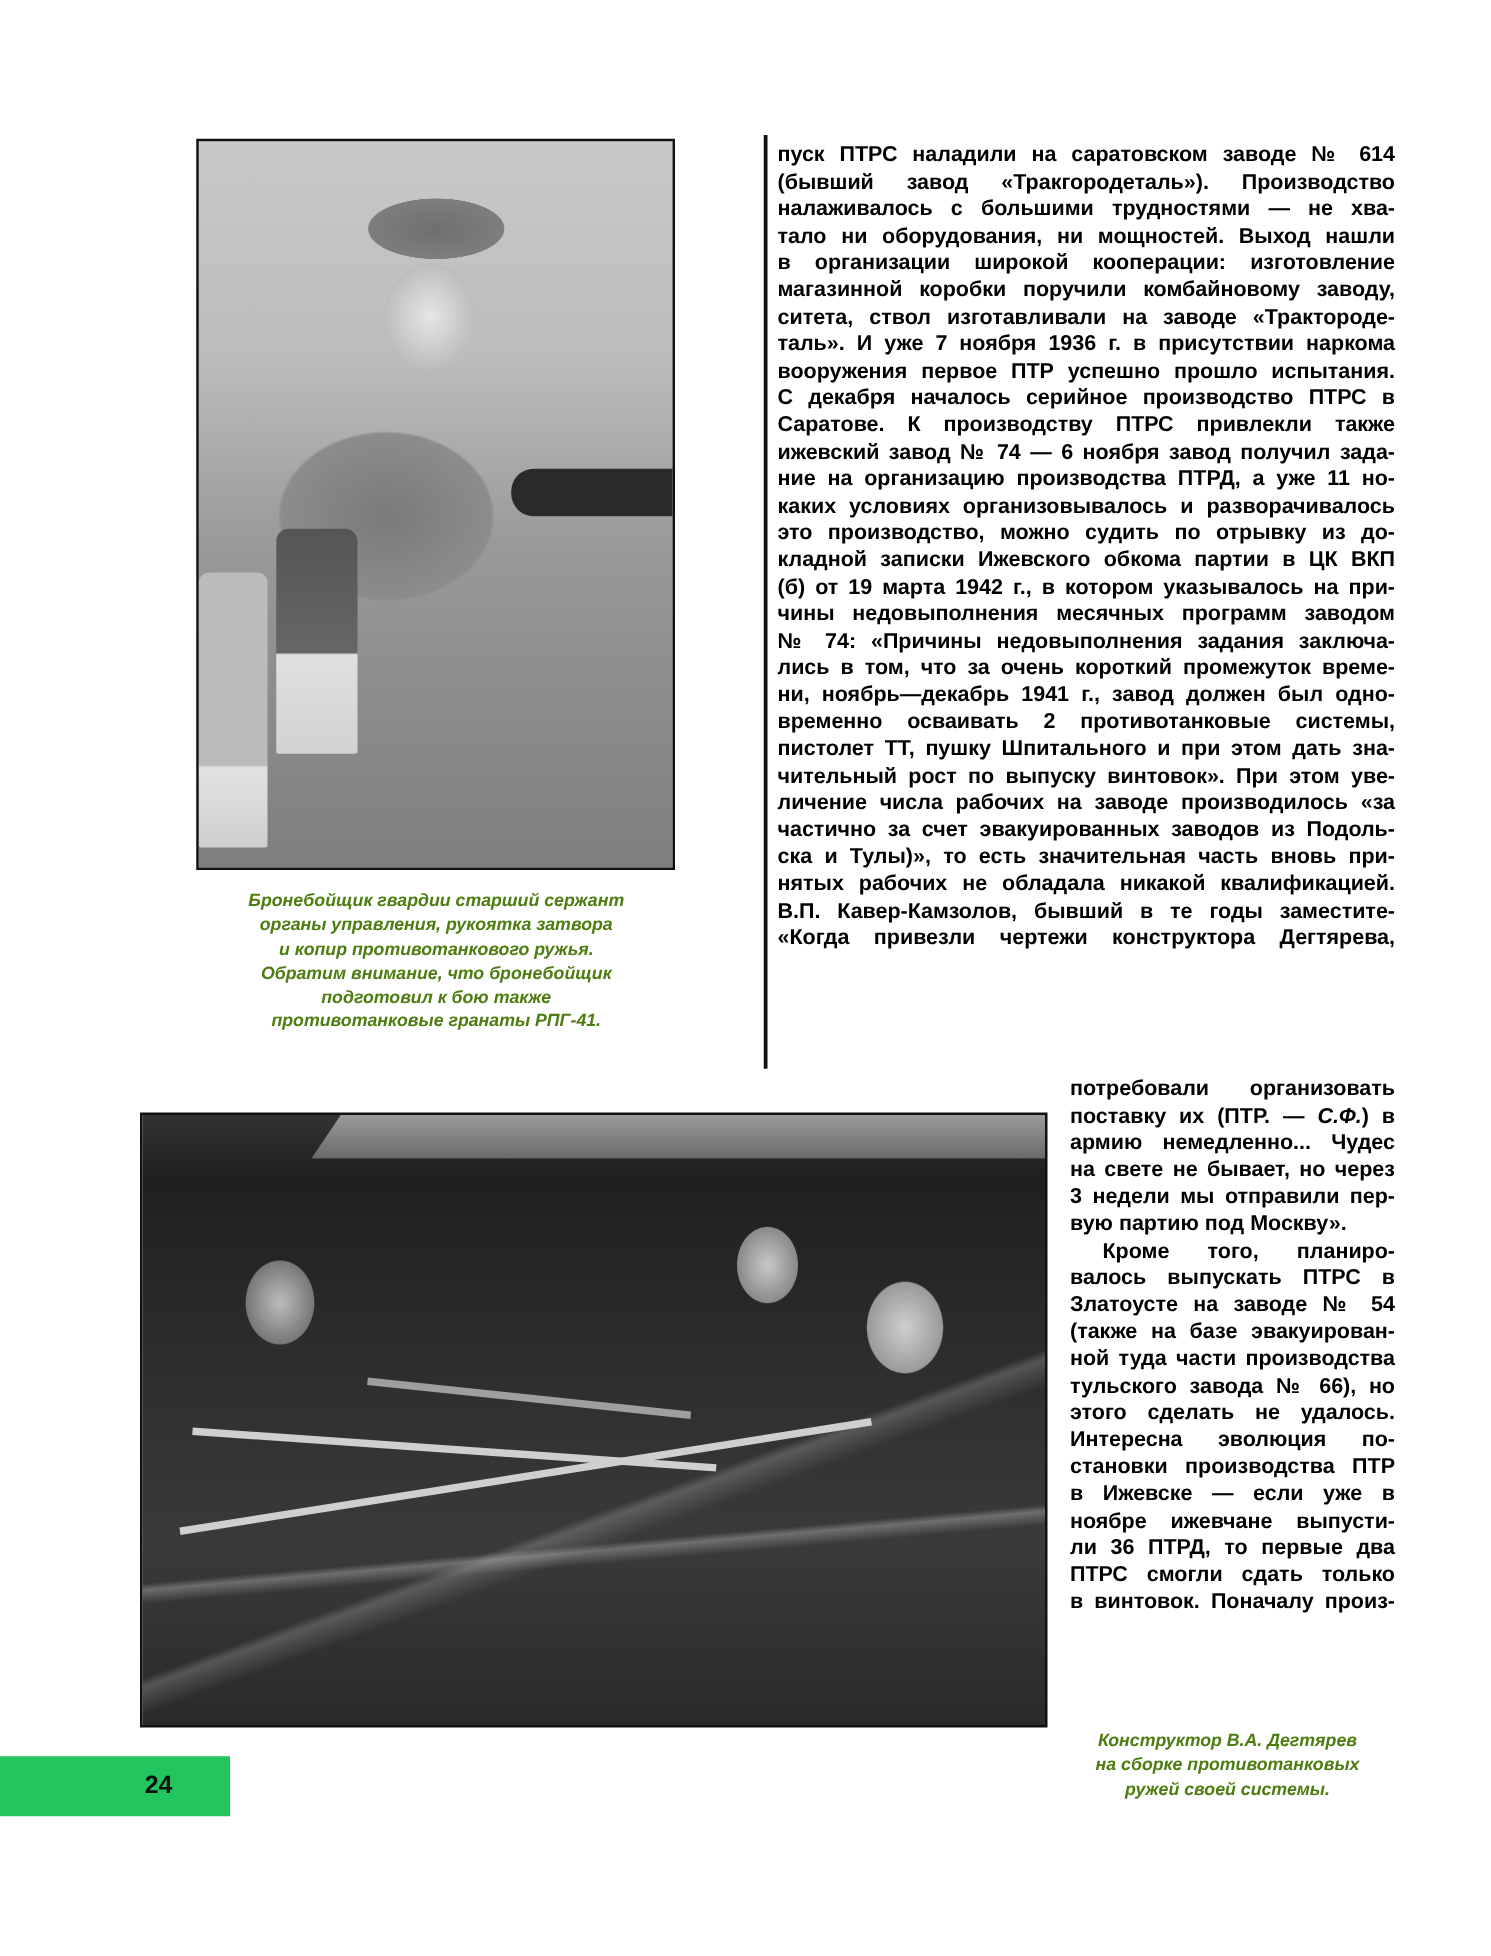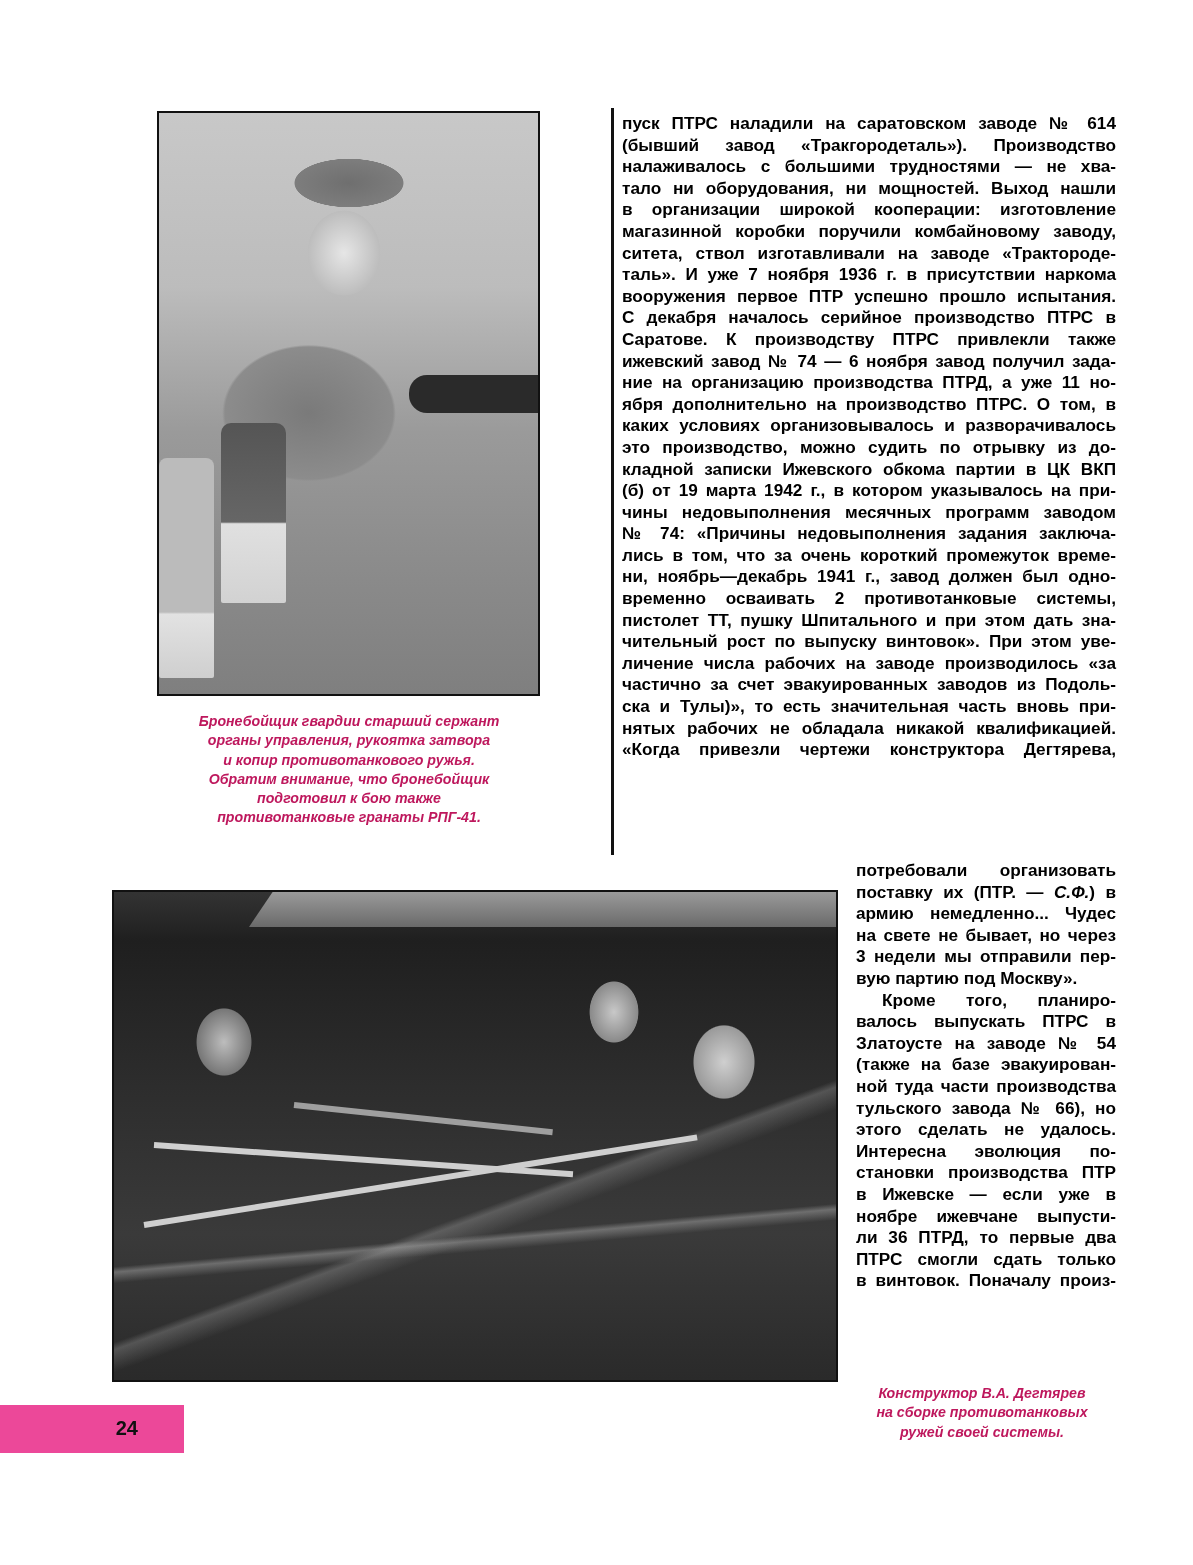--- a/index.html
+++ b/index.html
@@ -35,26 +35,26 @@
 
   .text { position: absolute; font-size: 17.2px; line-height: 21.6px; font-weight: 700; text-align: justify; color: #000000; }
   .text .ln { display: block; text-align: justify; text-align-last: justify; white-space: nowrap; }
   .text .ln.last { text-align-last: left; }
   .text .ln.indent { text-indent: 26px; }
   .text em { font-style: italic; }
 
   #col-right { left: 622px; top: 113px; width: 494px; }
   #col-narrow { left: 856px; top: 860px; width: 260px; }
 
-  .caption { position: absolute; font-weight: 900; font-style: italic; font-size: 14.2px; line-height: 19.3px; color: #be185d; }
+  .caption { position: absolute; font-weight: 900; font-style: italic; font-size: 14.2px; line-height: 19.3px; color: #4d7c0f; }
   .caption .ln { display: block; white-space: nowrap; }
   #caption1 { left: 152px; top: 712px; width: 394px; text-align: center; }
   #caption2 { left: 852px; top: 1384px; width: 260px; text-align: center; }
 
-  #page-number-bar { position: absolute; left: 0; top: 1405px; width: 184px; height: 48px; background: #ec4899; }
+  #page-number-bar { position: absolute; left: 0; top: 1405px; width: 184px; height: 48px; background: #22c55e; }
   #page-number { position: absolute; right: 46px; top: 12px; font-size: 20px; font-weight: 700; color: #111; }
 </style>
 </head>
 <body>
 
 <div id="photo1" class="photo">
   <div class="gun"></div>
   <div class="grenade1"></div>
   <div class="grenade2"></div>
 </div>
@@ -77,36 +77,36 @@
   <span class="ln">тало ни оборудования, ни мощностей. Выход нашли</span>
   <span class="ln">в организации широкой кооперации: изготовление</span>
   <span class="ln">магазинной коробки поручили комбайновому заводу,</span>
   <span class="ln">ситета, ствол изготавливали на заводе «Трактороде-</span>
   <span class="ln">таль». И уже 7 ноября 1936 г. в присутствии наркома</span>
   <span class="ln">вооружения первое ПТР успешно прошло испытания.</span>
   <span class="ln">С декабря началось серийное производство ПТРС в</span>
   <span class="ln">Саратове. К производству ПТРС привлекли также</span>
   <span class="ln">ижевский завод № 74 — 6 ноября завод получил зада-</span>
   <span class="ln">ние на организацию производства ПТРД, а уже 11 но-</span>
-  <span class="ln">ября дополнительно на производство ПТРС. О том, в</span>
   <span class="ln">каких условиях организовывалось и разворачивалось</span>
   <span class="ln">это производство, можно судить по отрывку из до-</span>
   <span class="ln">кладной записки Ижевского обкома партии в ЦК ВКП</span>
   <span class="ln">(б) от 19 марта 1942 г., в котором указывалось на при-</span>
   <span class="ln">чины недовыполнения месячных программ заводом</span>
   <span class="ln">№ 74: «Причины недовыполнения задания заключа-</span>
   <span class="ln">лись в том, что за очень короткий промежуток време-</span>
   <span class="ln">ни, ноябрь—декабрь 1941 г., завод должен был одно-</span>
   <span class="ln">временно осваивать 2 противотанковые системы,</span>
   <span class="ln">пистолет ТТ, пушку Шпитального и при этом дать зна-</span>
   <span class="ln">чительный рост по выпуску винтовок». При этом уве-</span>
   <span class="ln">личение числа рабочих на заводе производилось «за</span>
   <span class="ln">частично за счет эвакуированных заводов из Подоль-</span>
   <span class="ln">ска и Тулы)», то есть значительная часть вновь при-</span>
   <span class="ln">нятых рабочих не обладала никакой квалификацией.</span>
+  <span class="ln">В.П. Кавер-Камзолов, бывший в те годы заместите-</span>
   <span class="ln">«Когда привезли чертежи конструктора Дегтярева,</span>
 </div>
 
 <div id="photo2" class="photo">
   <div class="roof"></div>
   <div class="rifle" style="left:40px; top:250px; width:420px; transform:rotate(4deg);"></div>
   <div class="rifle" style="left:30px; top:330px; width:560px; transform:rotate(-9deg);"></div>
   <div class="rifle" style="left:180px; top:210px; width:260px; transform:rotate(6deg); opacity:.7;"></div>
 </div>
 

